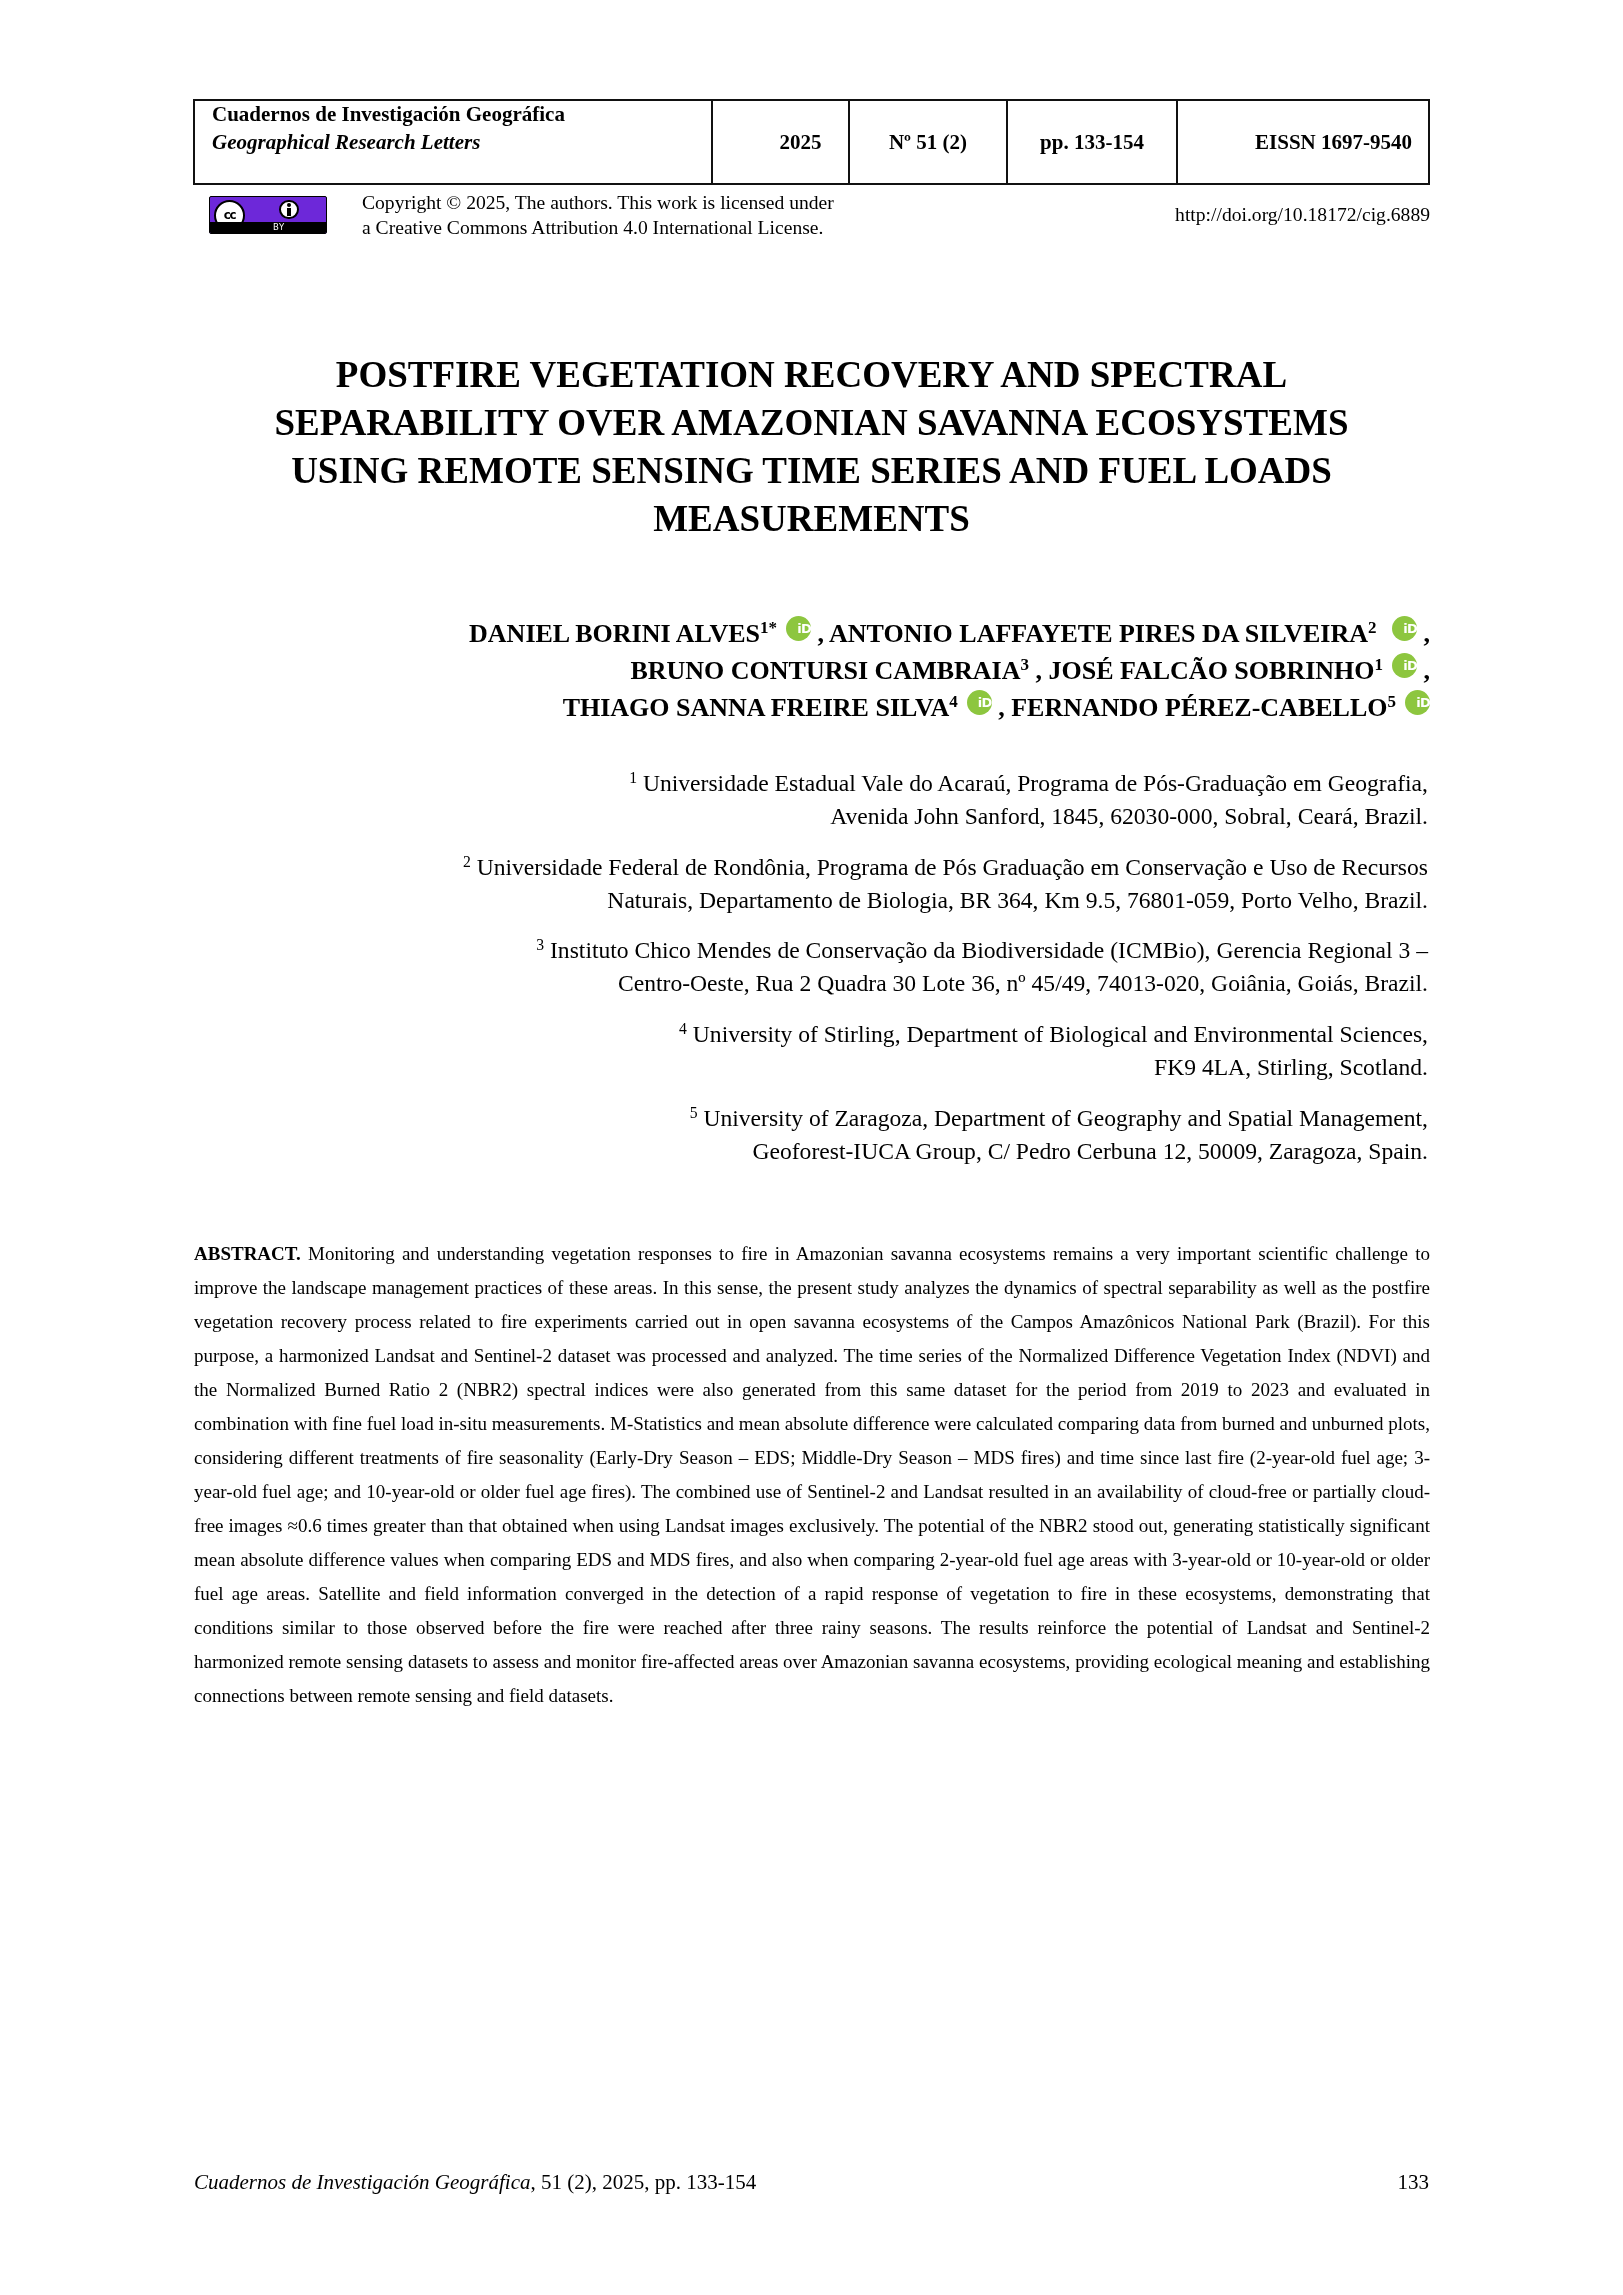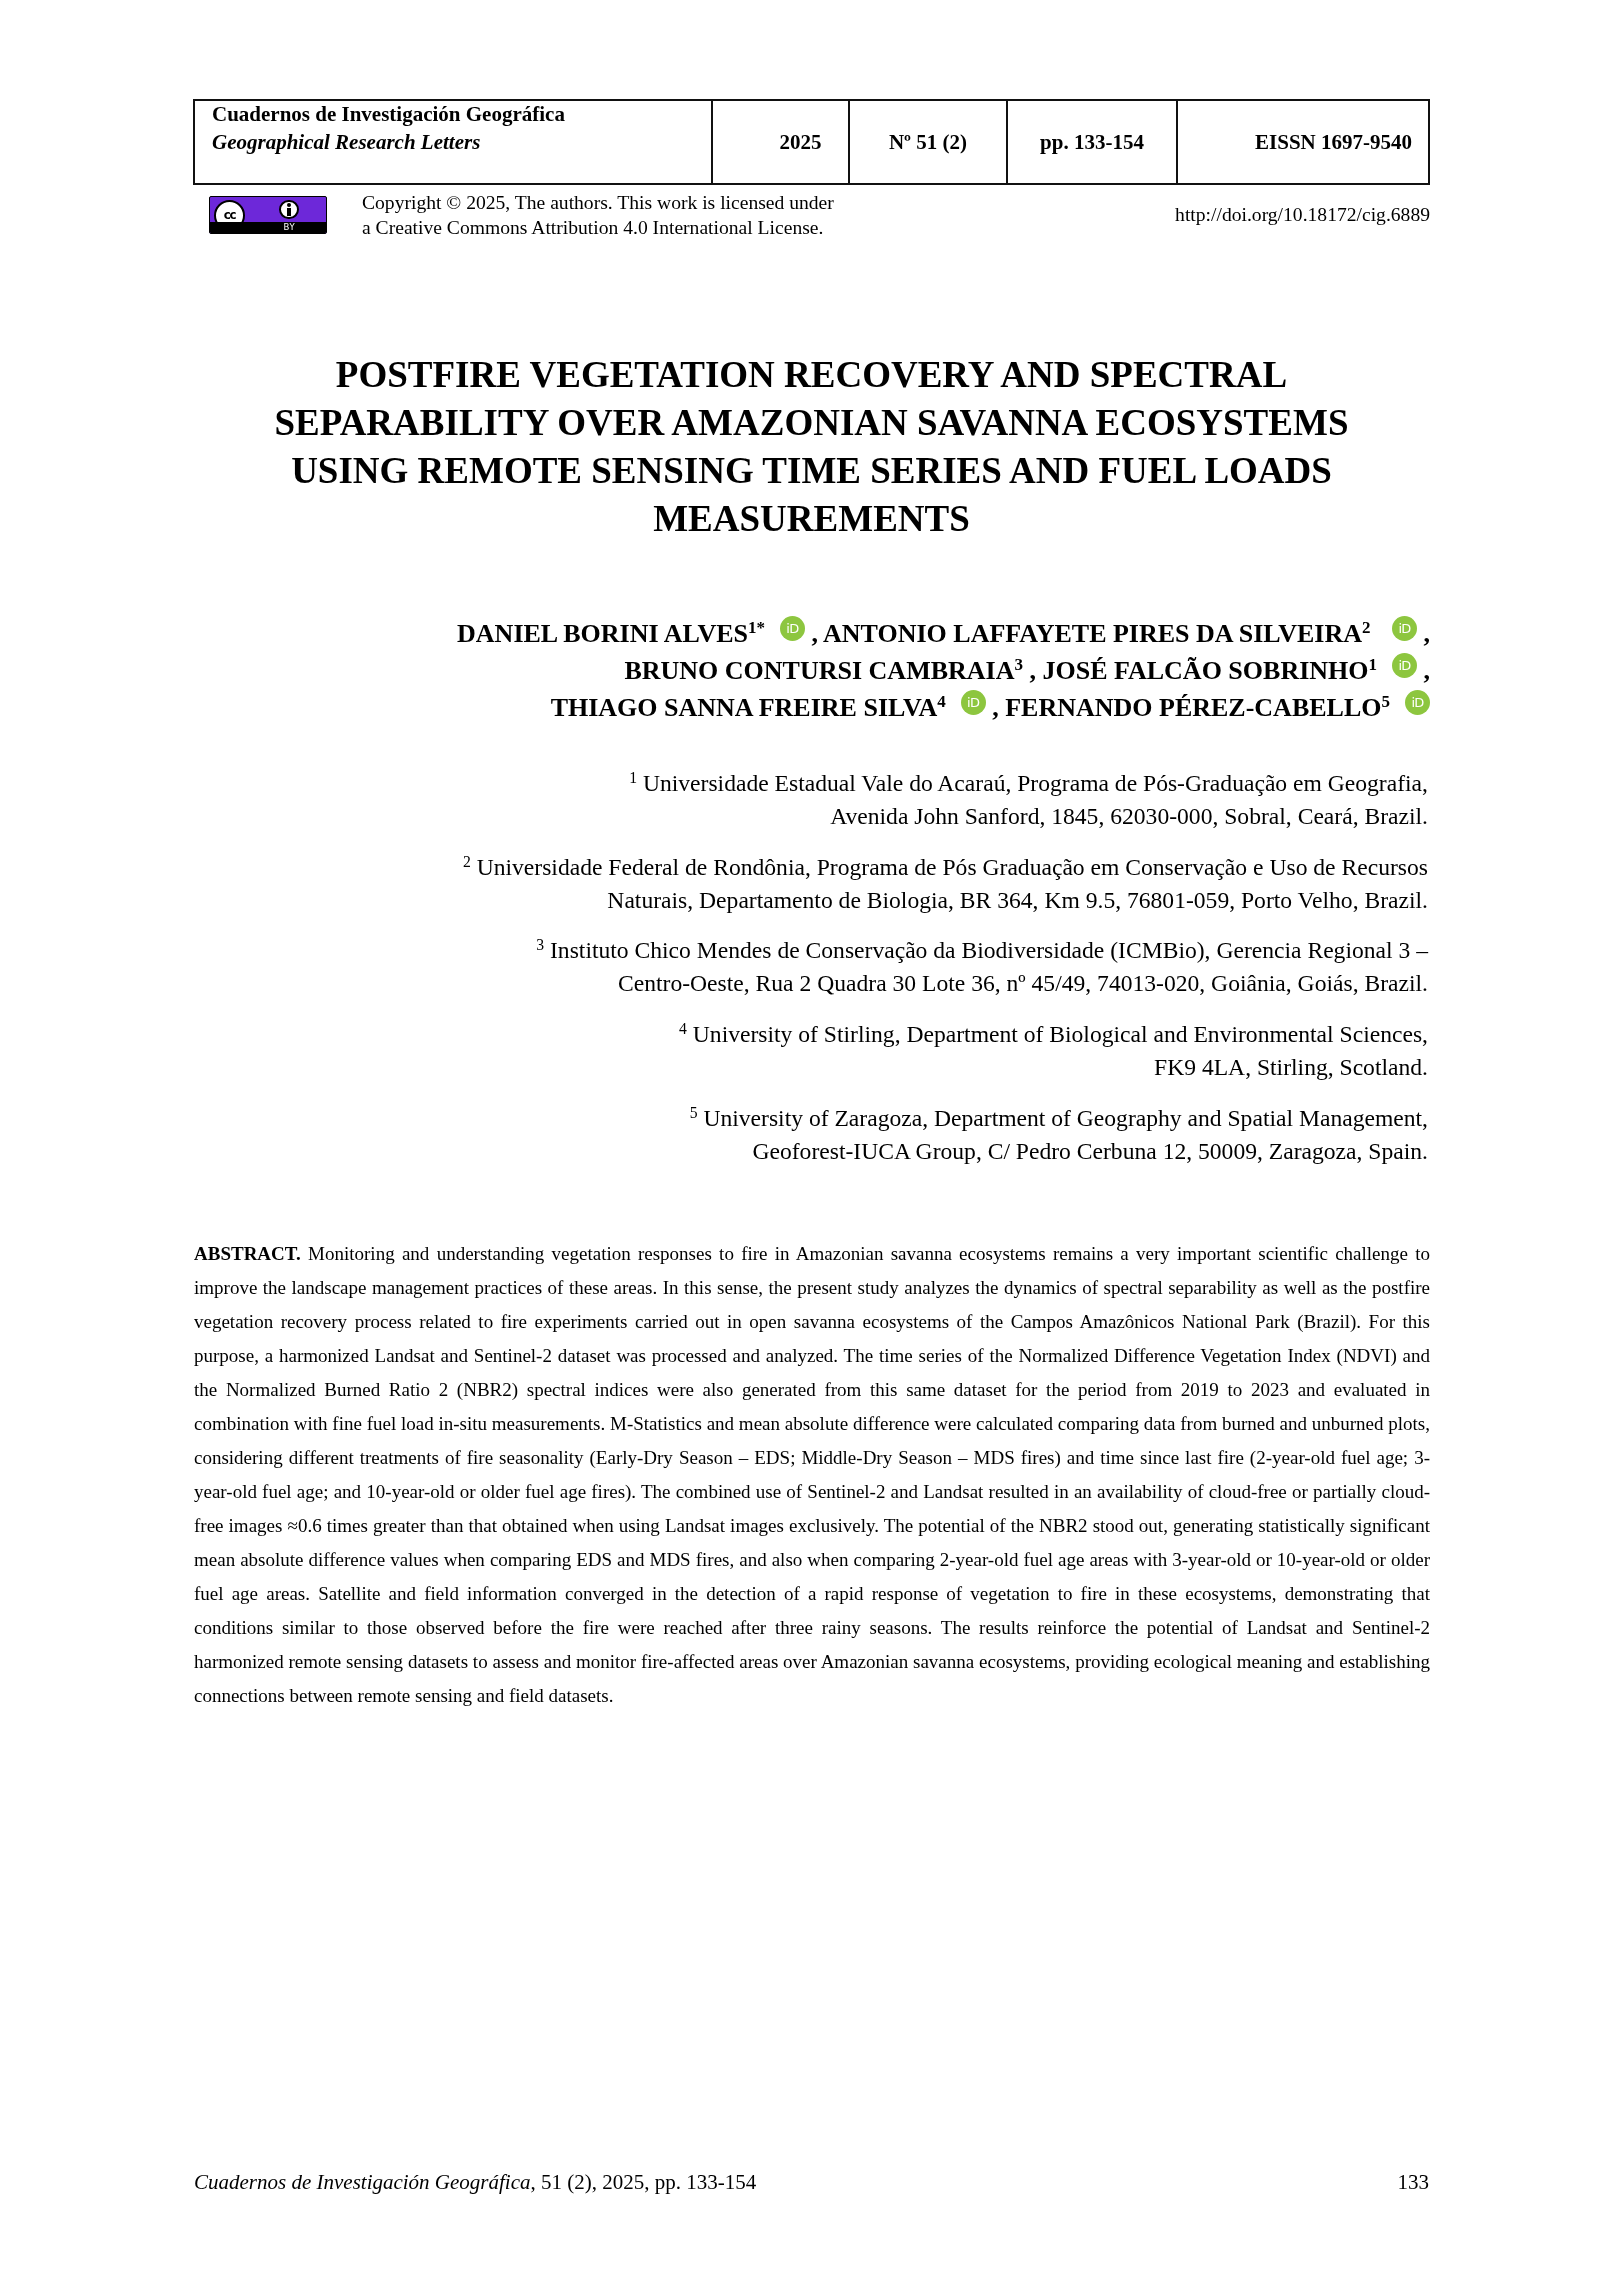--- a/index.html
+++ b/index.html
@@ -17,21 +17,21 @@
   .jcell.name .it { font-style: italic; }
   .jcell.year { width: 137px; padding-left: 40px; }
   .jcell.num { width: 158px; }
   .jcell.pp { width: 170px; }
   .jcell.issn { flex: 1; justify-content: flex-end; padding-right: 16px; }
 
   
   .cc-badge { position: absolute; left: 209px; top: 196px; width: 118px; height: 38px;
               border-radius: 2px; overflow: hidden; background: #6d28d9; border: 0.7px solid #000; box-sizing: border-box; }
   .cc-badge .bar { position: absolute; left: 0; right: 0; bottom: 0; height: 11px; background: #000; }
-  .cc-badge .by { position: absolute; left: 63px; bottom: 0.7px; width: 33px; text-align: center; color: #fff;
+  .cc-badge .by { position: absolute; left: 63px; bottom: 0.7px; width: 33px; color: #fff;
                   font-family: "DejaVu Sans", sans-serif; font-size: 8.5px; line-height: 9.8px; letter-spacing: 0.7px; margin-top: 24px; }
   .cc-badge .cc { position: absolute; left: 3.9px; top: 2.6px; width: 31px; height: 31px; border-radius: 50%;
                   background: #fff; border: 2.6px solid #000; box-sizing: border-box; display: flex;
                   align-items: center; justify-content: center; font-family: "DejaVu Sans", sans-serif;
                   font-weight: bold; font-size: 11.8px; letter-spacing: -1.3px; }
   .cc-badge .person { position: absolute; left: 69px; top: 2.6px; width: 19.6px; height: 19.6px; border-radius: 50%;
                       background: #fff; border: 2px solid #000; box-sizing: border-box; }
   .cc-badge .person::before { content: ""; position: absolute; left: 5.9px; top: 1.3px; width: 3.9px; height: 3.9px;
                               border-radius: 50%; background: #000; }
   .cc-badge .person::after { content: ""; position: absolute; left: 5.9px; top: 6.5px; width: 3.9px; height: 7.9px; background: #000; }
@@ -42,22 +42,22 @@
   
   .title { position: absolute; left: 193px; width: 1237px; top: 351px; text-align: center;
            font-weight: bold; font-size: 37px; line-height: 48px; }
 
   
   .authors { position: absolute; right: 193px; top: 615px; text-align: right;
              font-weight: bold; font-size: 26px; line-height: 37px; }
   .authors .line { white-space: nowrap; }
   .authors sup { font-size: 17px; vertical-align: 9.2px; line-height: 0; }
   .orcid { display: inline-block; width: 25px; height: 25px; border-radius: 50%; background: #8dc63f;
-           color: #fff; font-family: "DejaVu Sans", sans-serif; font-weight: normal; font-size: 13px;
-           line-height: 25px; text-align: center; vertical-align: 9.2px; letter-spacing: -0.7px; margin-left: 15px; }
+           color: #fff; font-family: "DejaVu Sans", sans-serif; font-weight: bold; font-size: 13px;
+           line-height: 25px; text-align: right; vertical-align: 9.2px; letter-spacing: -0.7px; margin-left: 9px; }
 
   
   .affils { position: absolute; right: 195px; top: 767px; width: 1244px; text-align: right;
             font-size: 23.6px; line-height: 33px; }
   .affil { margin-bottom: 17.7px; }
   .affil sup { font-size: 15.7px; vertical-align: 7.9px; line-height: 0; }
 
   
   .abstract { position: absolute; left: 194px; top: 1237px; width: 1236px; text-align: justify;
               font-size: 19px; line-height: 34px; }

